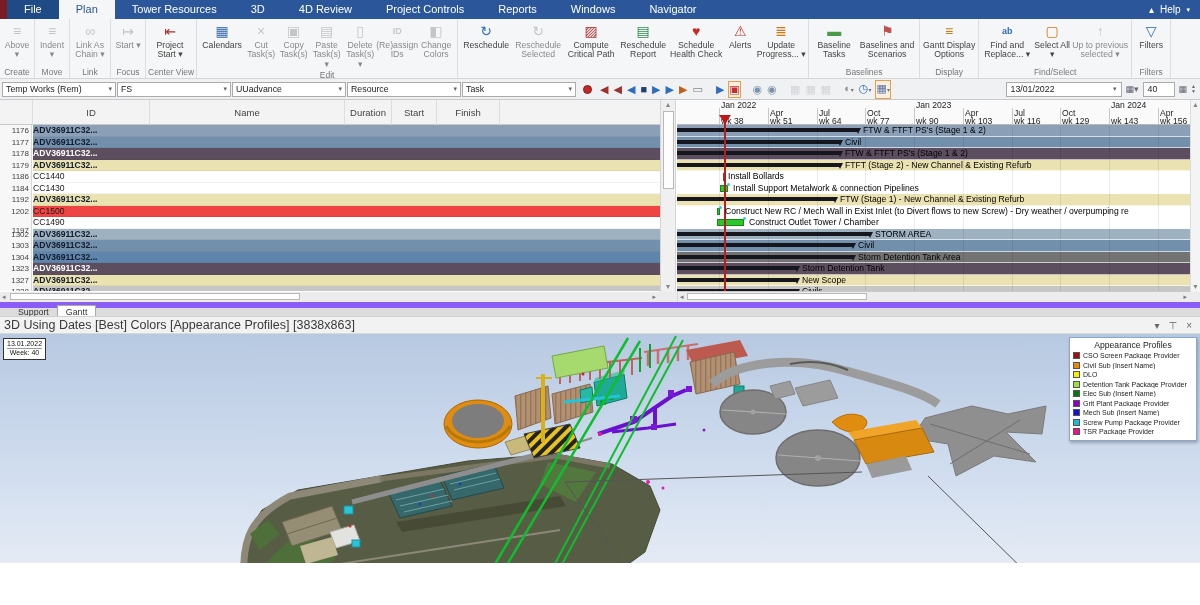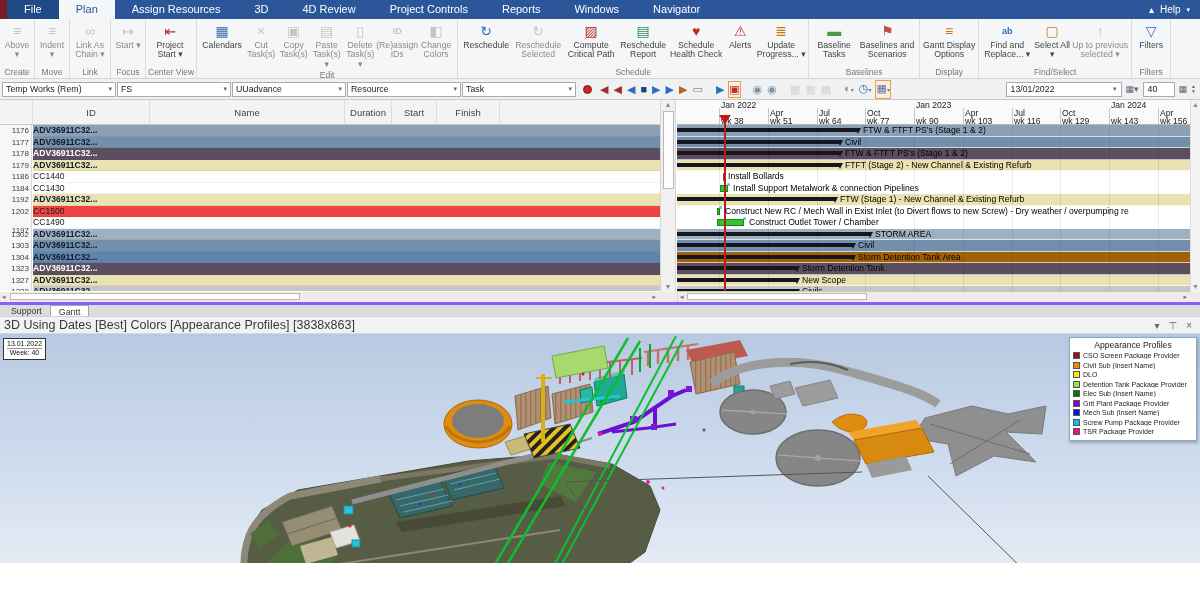--- a/index.html
+++ b/index.html
@@ -78,21 +78,21 @@
   #redline { position:absolute; left:47px; top:15px; width:2px; height:176px; background:#b41f1f; z-index:5; }
   #redtri { position:absolute; left:42px; top:15px; width:0; height:0; border-left:6px solid transparent; border-right:6px solid transparent; border-top:9px solid #c01818; z-index:6; }
 
   #vscroll2 { position:absolute; left:1190px; top:0; width:10px; height:192px; background:#f4f4f4; border-left:1px solid #dcdcdc; }
 
   #hscrollrow { position:absolute; left:0; top:192px; width:1200px; height:10px; background:#ececec; }
   .htrack { position:absolute; top:0; height:10px; }
   .hthumb { position:absolute; top:1px; height:7px; background:#fdfdfd; border:1px solid #b8b8b8; }
   .harrow { position:absolute; top:0; font-size:7px; line-height:10px; color:#777; }
 
-  #paneltabs { position:absolute; left:0; top:202px; width:1200px; height:14px; background:#dcdcdc; border-top:3px solid #8b5cf6; display:flex; align-items:flex-start; padding-left:3px; }
+  #paneltabs { position:absolute; left:0; top:202px; width:1200px; height:14px; background:#dcdcdc; border-top:6px solid #8b5cf6; display:flex; align-items:center; padding-left:10px; }
   .ptab { font-size:8.8px; color:#333; padding:0 8px; line-height:13px; }
   .ptab.active { background:#fff; border:1px solid #a8a8a8; border-bottom:none; }
 
   
   #vheader { position:absolute; left:0; top:316px; width:1200px; height:18px; background:#f2f2f2; border-top:1px solid #d0d0d0; border-bottom:1px solid #d8d8d8; display:flex; align-items:center; }
   #vtitle { font-size:12.5px; color:#3a3a3a; padding-left:4px; white-space:nowrap; }
   #vicons { margin-left:auto; display:flex; gap:9px; padding-right:8px; color:#666; font-size:10px; }
   #viewport { position:absolute; left:0; top:334px; width:1200px; height:229px; overflow:hidden; }
   #scene { position:absolute; left:0; top:0; }
 
@@ -108,21 +108,21 @@
 </head>
 <body>
 
 <div id="app">
 
   <div id="tabbar">
     <div id="redstrip"></div>
     <div id="tabs">
         <div class="tab file">File</div>
         <div class="tab active">Plan</div>
-        <div class="tab">Assign Resources</div>
+        <div class="tab">Tower Resources</div>
         <div class="tab">3D</div>
         <div class="tab">4D Review</div>
         <div class="tab">Project Controls</div>
         <div class="tab">Reports</div>
         <div class="tab">Windows</div>
         <div class="tab">Navigator</div>
       </div>
     <div id="helpbox">
       <span>▴</span>
       <span>Help</span>
@@ -233,21 +233,20 @@
           </div>
           <div class="rbtn" style="width: 32px;">
             <div class="ric" style="color: rgb(198, 40, 40);">⚠</div>
             <div class="rlab">Alerts</div>
           </div>
           <div class="rbtn" style="width: 50px;">
             <div class="ric" style="color: rgb(208, 120, 24);">≣</div>
             <div class="rlab">Update Progress... ▾</div>
           </div>
         </div>
-        <div class="rcap">Schedule</div>
       </div>
       <div class="rgroup">
         <div class="brow">
           <div class="rbtn" style="width: 46px;">
             <div class="ric" style="color: rgb(74, 154, 74);">▬</div>
             <div class="rlab">Baseline Tasks</div>
           </div>
           <div class="rbtn" style="width: 60px;">
             <div class="ric" style="color: rgb(192, 80, 80);">⚑</div>
             <div class="rlab">Baselines and Scenarios</div>
@@ -513,21 +512,21 @@
           <div class="gband" style="top: 103.77px; background: rgb(158, 177, 193);">
             <div class="gsum" style="width: 192px;"></div>
             <div class="gtri" style="left: 190px;"></div>
             <div class="glab" style="left: 198px;">STORM AREA</div>
           </div>
           <div class="gband" style="top: 115.3px; background: rgb(114, 144, 172);">
             <div class="gsum" style="width: 175px;"></div>
             <div class="gtri" style="left: 173px;"></div>
             <div class="glab" style="left: 181px;">Civil</div>
           </div>
-          <div class="gband" style="top: 126.83px; background: #a16207;">
+          <div class="gband" style="top: 126.83px; background: #737373;">
             <div class="gsum" style="width: 175px;"></div>
             <div class="gtri" style="left: 173px;"></div>
             <div class="glab" style="left: 181px;">Storm Detention Tank Area</div>
           </div>
           <div class="gband" style="top: 138.36px; background: rgb(92, 78, 95);">
             <div class="gsum" style="width: 119px;"></div>
             <div class="gtri" style="left: 117px;"></div>
             <div class="glab" style="left: 125px;">Storm Detention Tank</div>
           </div>
           <div class="gband" style="top: 149.89px; background: rgb(234, 226, 176);">

